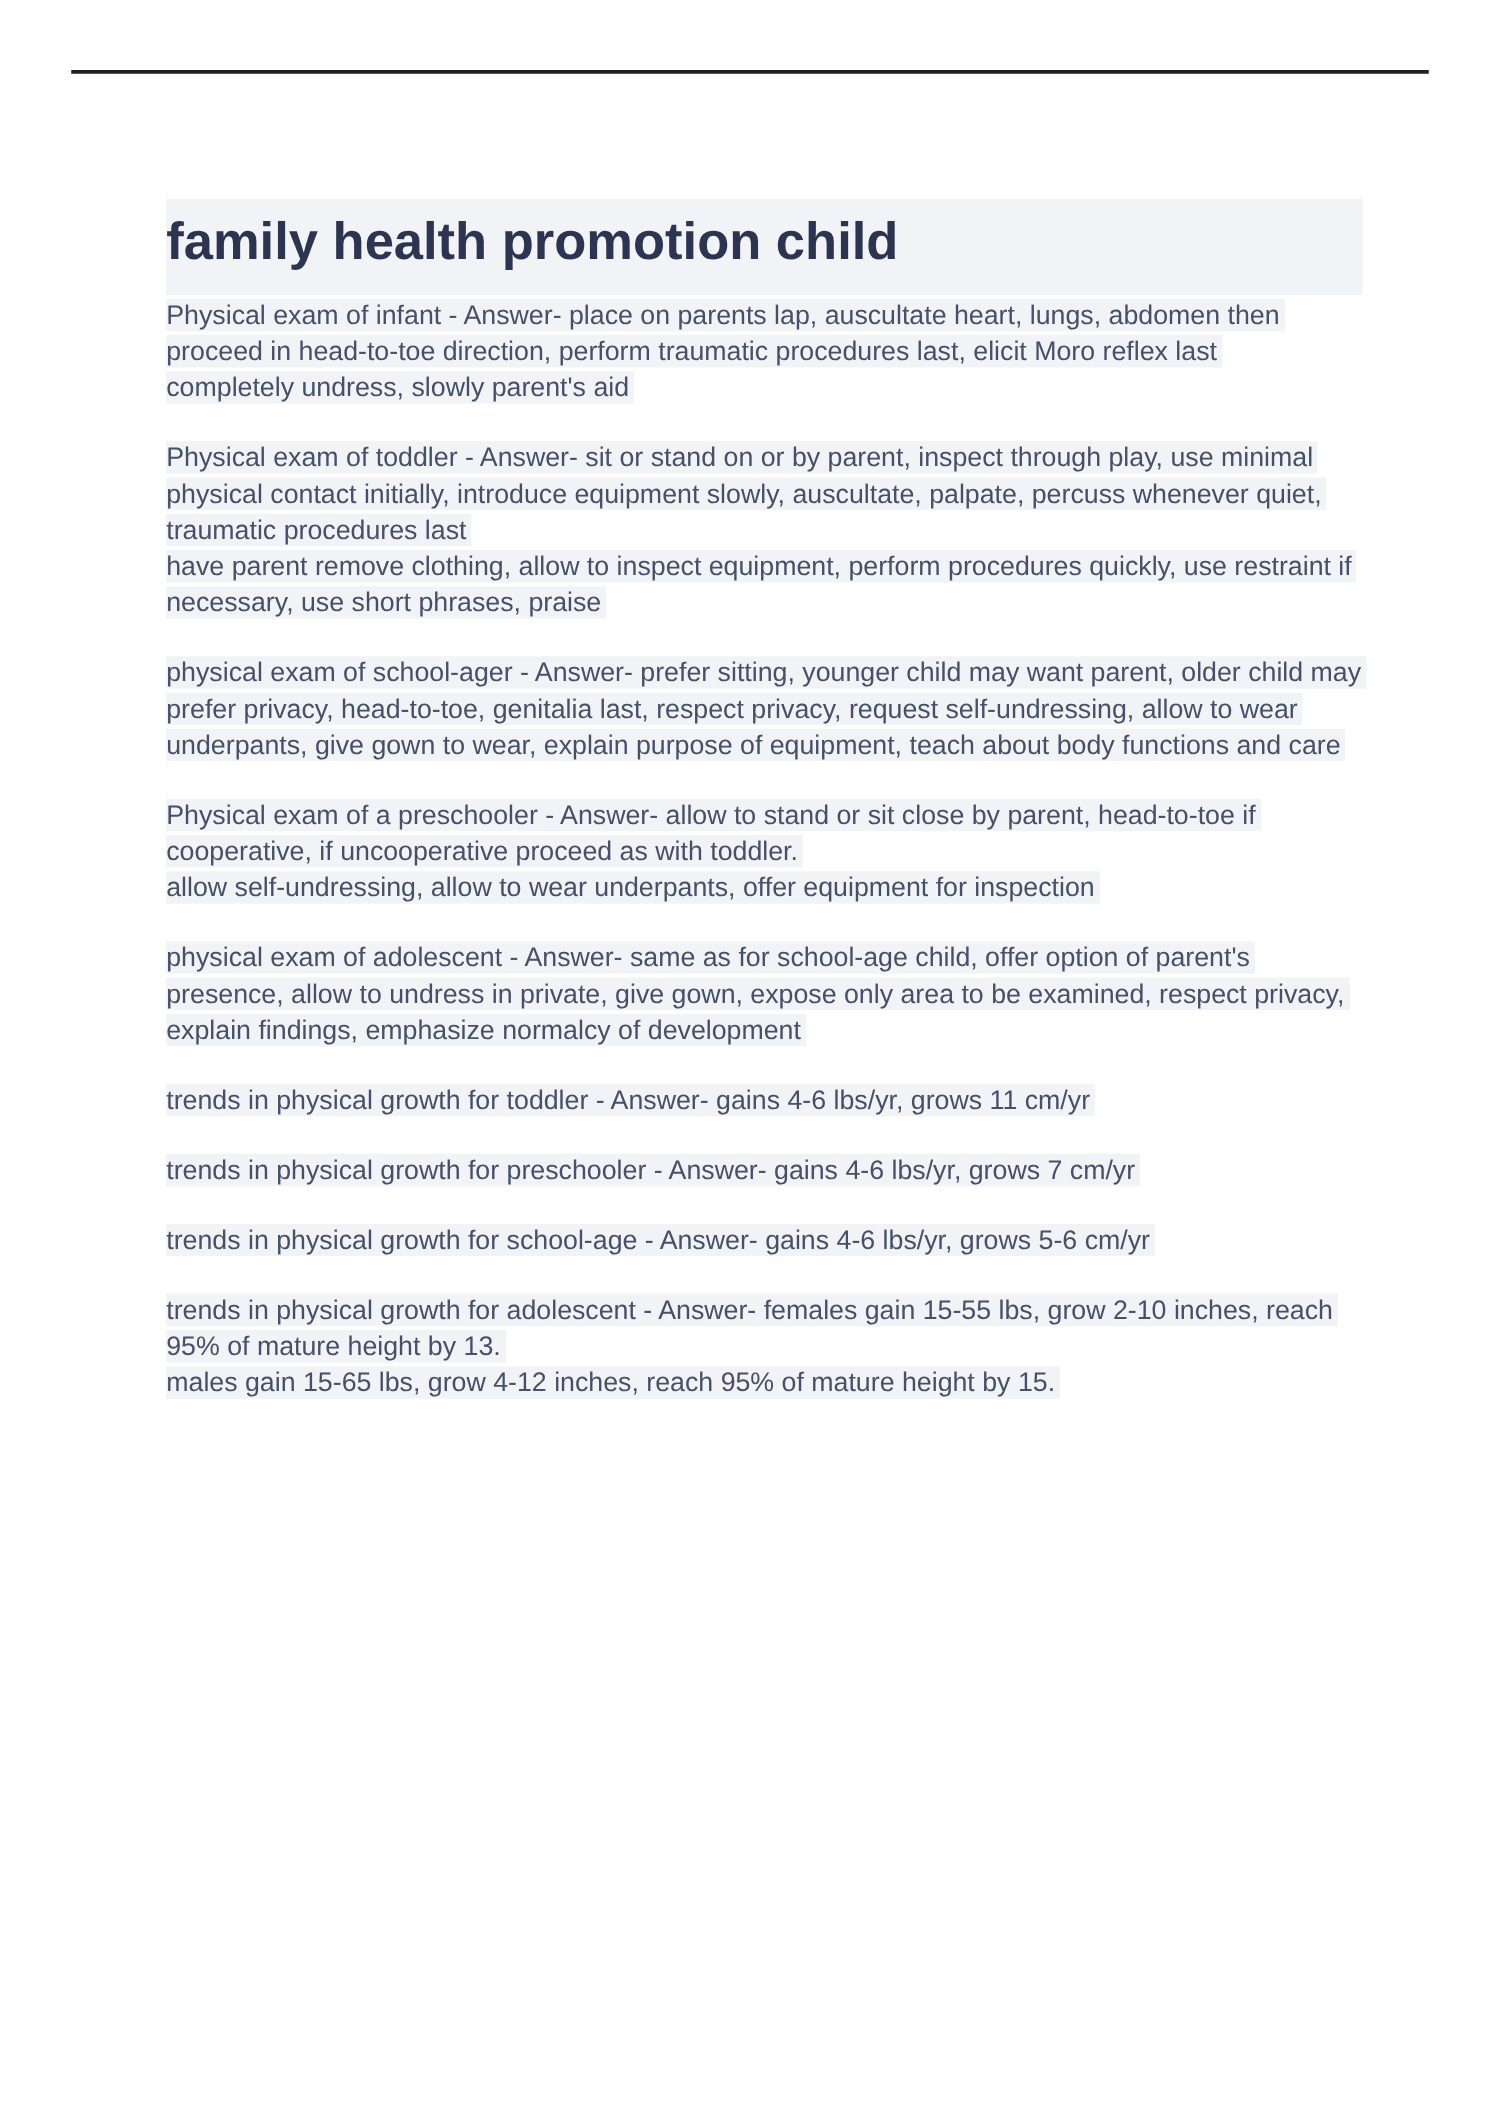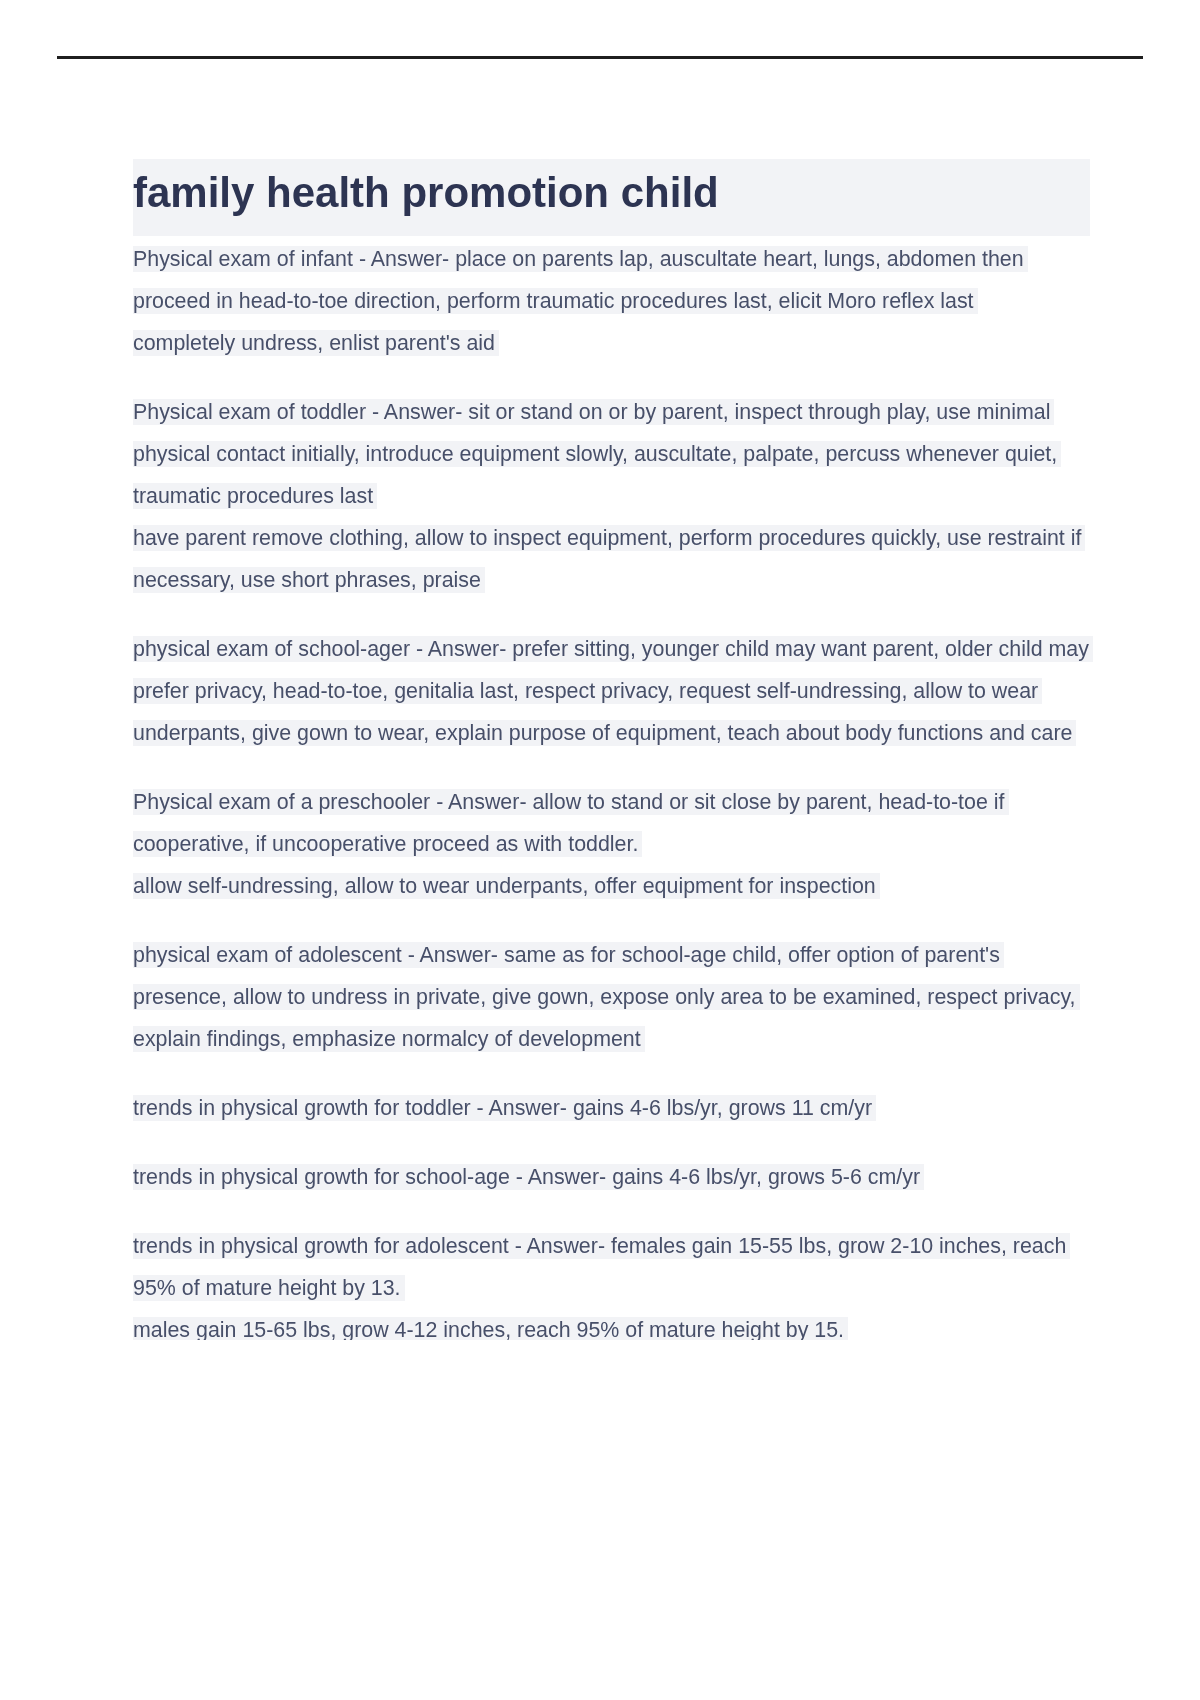--- a/index.html
+++ b/index.html
@@ -36,45 +36,46 @@
     background: var(--hl-color, #f2f3f6);
     color: var(--title-color, #2d3452);
     font-size: 42px;
     line-height: 49px;
     font-weight: bold;
     letter-spacing: 0;
   }
   p.qa {
     margin: 0 0 27px 0;
     font-size: 21.4px;
-    line-height: 42px;
+    line-height: 29px;
     color: var(--body-color, #474f69);
   }
   span.hl {
     background: var(--hl-color, #f2f3f6);
     padding: 1px 4px 1px 0;
     -webkit-box-decoration-break: clone;
     box-decoration-break: clone;
   }
 </style>
 </head>
 <body>
 
 <div class="page">
   <div class="rule rule-top"></div>
 
   <div class="content">
     <h1 class="doc-title"><span>family health promotion child</span><br></h1>
 
     <div id="qa-list">
-        <p class="qa"><span class="hl">Physical exam of infant - Answer- place on parents lap, auscultate heart, lungs, abdomen then proceed in head-to-toe direction, perform traumatic procedures last, elicit Moro reflex last</span><br><span class="hl">completely undress, enlist parent's aid</span></p>
+        <p class="qa"><span class="hl">Physical exam of infant - Answer- place on parents lap, auscultate heart, lungs, abdomen then proceed in head-to-toe direction, perform traumatic procedures last, elicit Moro reflex last</span><br><span class="hl">completely undress, slowly parent's aid</span></p>
         <p class="qa"><span class="hl">Physical exam of toddler - Answer- sit or stand on or by parent, inspect through play, use minimal physical contact initially, introduce equipment slowly, auscultate, palpate, percuss whenever quiet, traumatic procedures last</span><br><span class="hl">have parent remove clothing, allow to inspect equipment, perform procedures quickly, use restraint if necessary, use short phrases, praise</span></p>
         <p class="qa"><span class="hl">physical exam of school-ager - Answer- prefer sitting, younger child may want parent, older child may prefer privacy, head-to-toe, genitalia last, respect privacy, request self-undressing, allow to wear underpants, give gown to wear, explain purpose of equipment, teach about body functions and care</span></p>
         <p class="qa"><span class="hl">Physical exam of a preschooler - Answer- allow to stand or sit close by parent, head-to-toe if cooperative, if uncooperative proceed as with toddler.</span><br><span class="hl">allow self-undressing, allow to wear underpants, offer equipment for inspection</span></p>
         <p class="qa"><span class="hl">physical exam of adolescent - Answer- same as for school-age child, offer option of parent's presence, allow to undress in private, give gown, expose only area to be examined, respect privacy, explain findings, emphasize normalcy of development</span></p>
         <p class="qa"><span class="hl">trends in physical growth for toddler - Answer- gains 4-6 lbs/yr, grows 11 cm/yr</span></p>
+        <p class="qa"><span class="hl">trends in physical growth for preschooler - Answer- gains 4-6 lbs/yr, grows 7 cm/yr</span></p>
         <p class="qa"><span class="hl">trends in physical growth for school-age - Answer- gains 4-6 lbs/yr, grows 5-6 cm/yr</span></p>
         <p class="qa"><span class="hl">trends in physical growth for adolescent - Answer- females gain 15-55 lbs, grow 2-10 inches, reach 95% of mature height by 13.</span><br><span class="hl">males gain 15-65 lbs, grow 4-12 inches, reach 95% of mature height by 15.</span></p>
       </div>
   </div>
 
   <div class="rule rule-bottom"></div>
 </div>
 
 </body></html>

